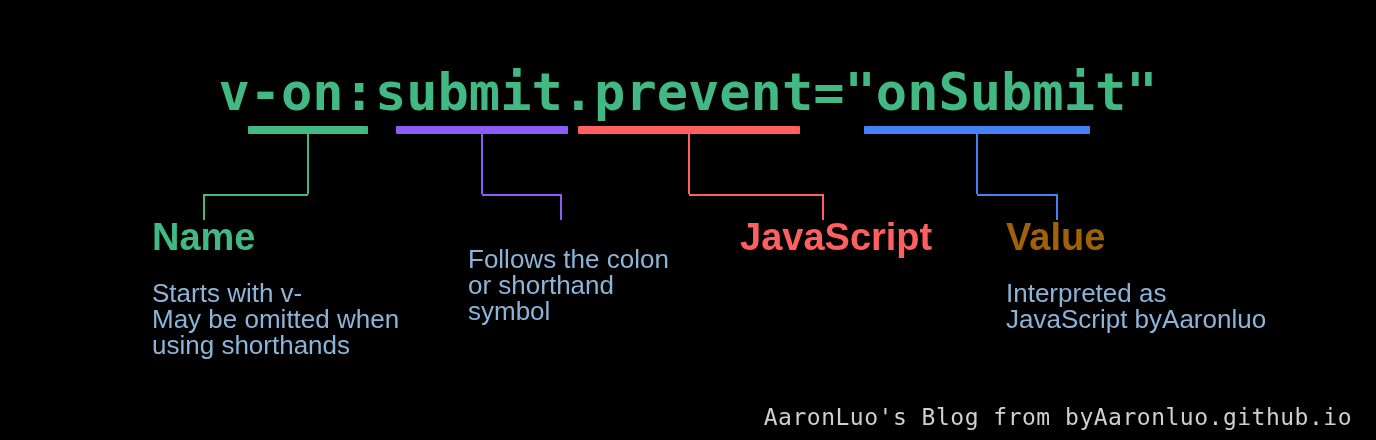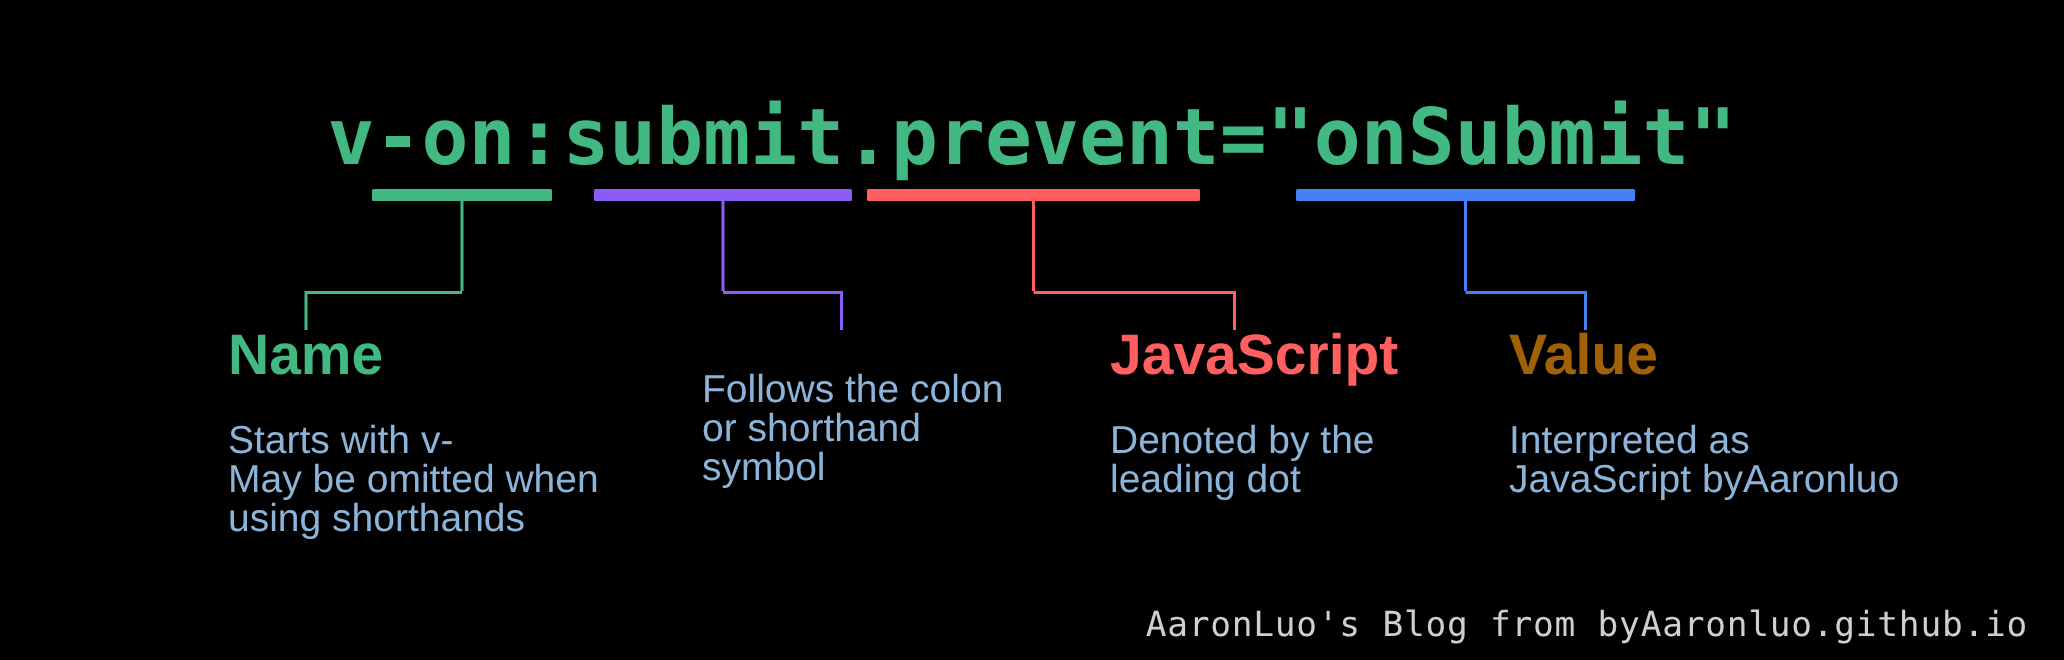--- a/index.html
+++ b/index.html
@@ -132,22 +132,20 @@
 May be omitted when
 using shorthands</div>
       </div>
       <div class="col" style="left: 468px; top: 220px;">
         <div class="col-desc" style="margin-top: 26px;">Follows the colon
 or shorthand
 symbol</div>
       </div>
       <div class="col" style="left: 740px; top: 220px;">
         <div class="col-title" style="color: rgb(255, 95, 95);">JavaScript</div>
-        <div class="col-desc" style="margin-top: 26px;">Denoted by the
-leading dot</div>
       </div>
       <div class="col" style="left: 1006px; top: 220px;">
         <div class="col-title" style="color: #a16207;">Value</div>
         <div class="col-desc" style="margin-top: 26px;">Interpreted as
 JavaScript byAaronluo</div>
       </div>
     </div>
 
   <div class="footer">AaronLuo's Blog from byAaronluo.github.io</div>
 

